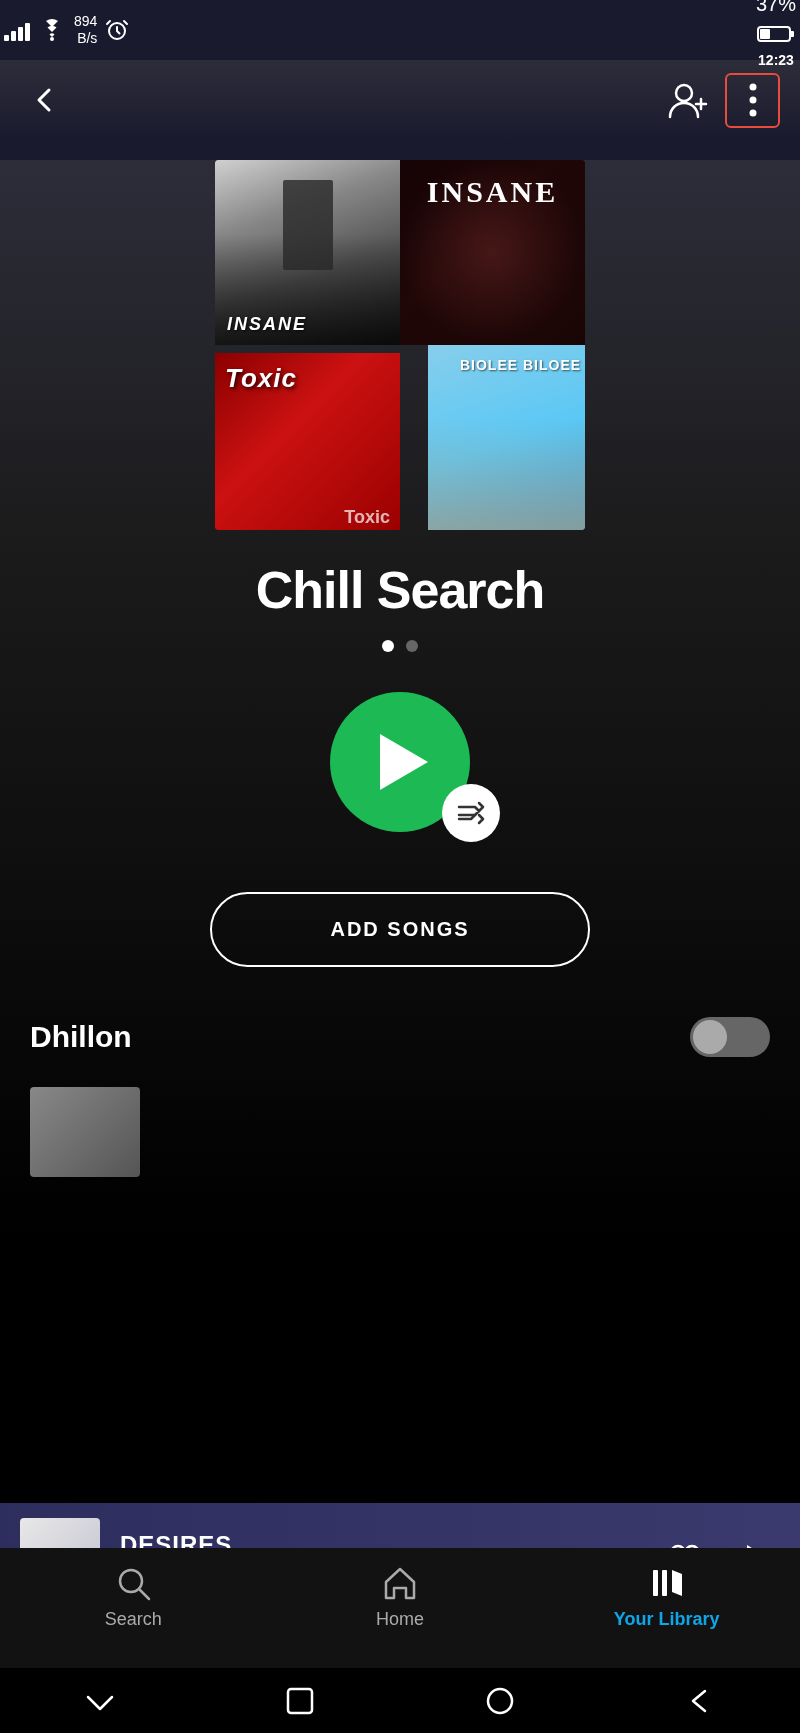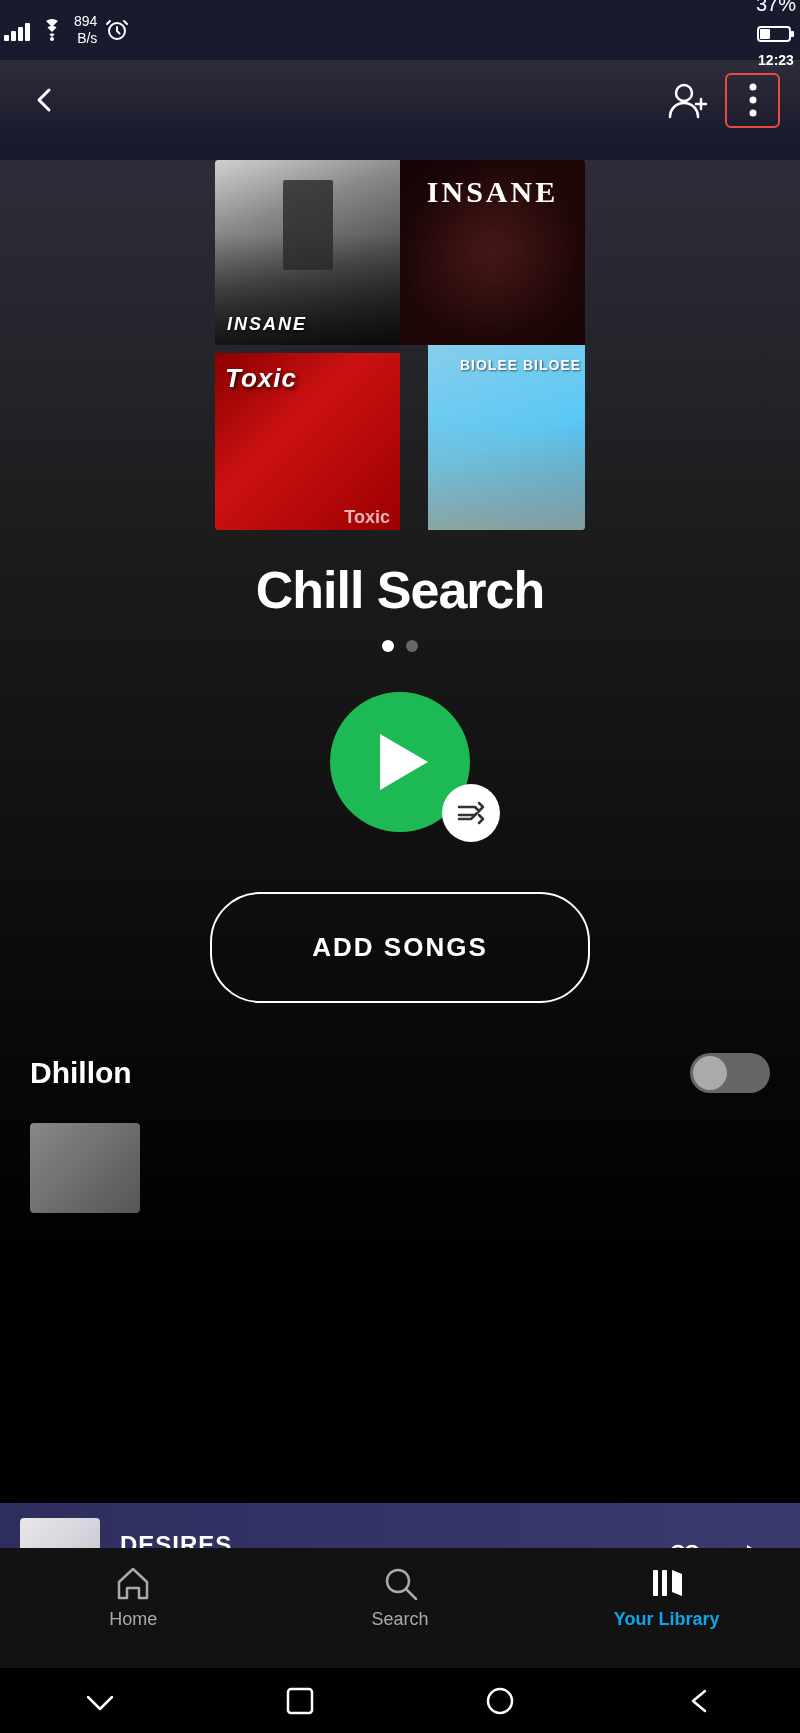--- a/index.html
+++ b/index.html
@@ -253,26 +253,26 @@
       position: absolute;
       right: calc(50% - 100px);
       bottom: -10px;
     }
 
     
     .add-songs-btn {
       display: block;
       width: 380px;
       margin: 60px auto 14px;
-      padding: 38px 40px;
+      padding: 24px 40px;
       border: 2px solid #fff;
       border-radius: 50px;
       background: transparent;
       color: #fff;
-      font-size: 26px;
+      font-size: 20px;
       font-weight: 700;
       letter-spacing: 2px;
       text-align: center;
       cursor: pointer;
     }
 
     
     .download-section {
       display: flex;
       align-items: center;
@@ -615,34 +615,34 @@
       </svg>
     </div>
   </div>
 </div>
 
 <div class="bottom-nav" style="bottom: 65px;">
 
   <div class="nav-item">
     <div class="nav-icon">
       <svg width="38" height="38" viewBox="0 0 38 38">
-        <path d="M5 18L19 5L33 18V34H25V24H13V34H5V18Z" fill="none" stroke="#aaa" stroke-width="2.5" stroke-linejoin="round"></path>
-      </svg>
-    </div>
-    <span class="nav-label">Home</span>
+        <circle cx="17" cy="17" r="11" fill="none" stroke="#aaa" stroke-width="2.5"></circle>
+        <path d="M26 26L35 35" stroke="#aaa" stroke-width="2.5" stroke-linecap="round"></path>
+      </svg>
+    </div>
+    <span class="nav-label">Search</span>
   </div>
 
   <div class="nav-item">
     <div class="nav-icon">
       <svg width="38" height="38" viewBox="0 0 38 38">
-        <circle cx="17" cy="17" r="11" fill="none" stroke="#aaa" stroke-width="2.5"></circle>
-        <path d="M26 26L35 35" stroke="#aaa" stroke-width="2.5" stroke-linecap="round"></path>
-      </svg>
-    </div>
-    <span class="nav-label">Search</span>
+        <path d="M5 18L19 5L33 18V34H25V24H13V34H5V18Z" fill="none" stroke="#aaa" stroke-width="2.5" stroke-linejoin="round"></path>
+      </svg>
+    </div>
+    <span class="nav-label">Home</span>
   </div>
 
   <div class="nav-item">
     <div class="nav-icon">
       <svg width="38" height="38" viewBox="0 0 38 38">
         <rect x="5" y="6" width="5" height="26" rx="1" fill="white"></rect>
         <rect x="14" y="6" width="5" height="26" rx="1" fill="white"></rect>
         <path d="M24 6l10 4v22l-10-4V6z" fill="white"></path>
       </svg>
     </div>

